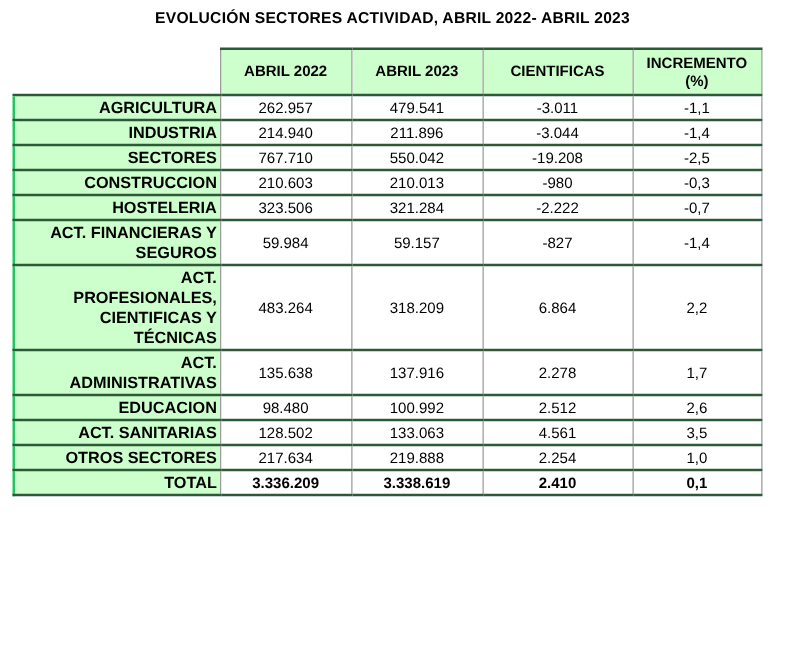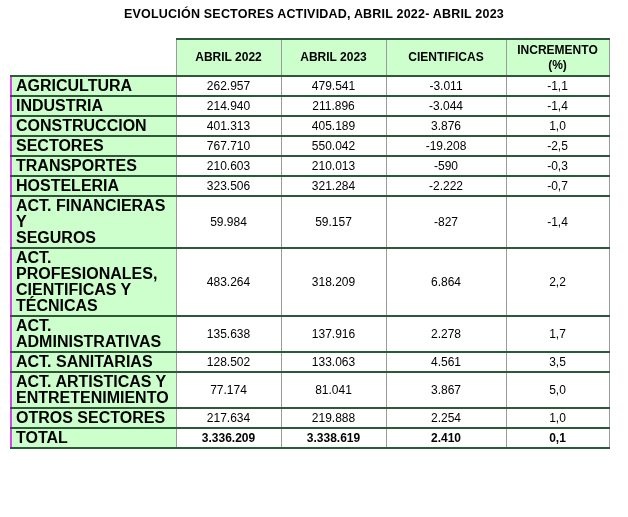--- a/index.html
+++ b/index.html
@@ -48,26 +48,26 @@
     padding: 1px 2px;
   }
   .sector-table th.corner {
     background: #ffffff;
     border-top: none;
     border-left: none;
   }
   .sector-table td.label {
     background: #ccffcc;
     font-weight: bold;
-    text-align: left;
+    text-align: right;
     padding: 1px 2px 1px 4px;
     white-space: pre-line;
     line-height: 16px;
-    font-size: 16px;
-    border-left: 2px solid #d946ef;
+    font-size: 13px;
+    border-left: 2px solid #22c55e;
   }
   .sector-table td.num {
     text-align: center;
     background: #ffffff;
     padding: 1px 2px;
     line-height: 16px;
   }
   .sector-table tbody tr {
     height: 19px;
   }
@@ -109,38 +109,31 @@
           <td class="num">-1,1</td>
         </tr>
         <tr>
           <td class="label">INDUSTRIA</td>
           <td class="num">214.940</td>
           <td class="num">211.896</td>
           <td class="num">-3.044</td>
           <td class="num">-1,4</td>
         </tr>
         <tr>
-          <td class="label">CONSTRUCCION</td>
-          <td class="num">401.313</td>
-          <td class="num">405.189</td>
-          <td class="num">3.876</td>
-          <td class="num">1,0</td>
-        </tr>
-        <tr>
           <td class="label">SECTORES</td>
           <td class="num">767.710</td>
           <td class="num">550.042</td>
           <td class="num">-19.208</td>
           <td class="num">-2,5</td>
         </tr>
         <tr>
-          <td class="label">TRANSPORTES</td>
+          <td class="label">CONSTRUCCION</td>
           <td class="num">210.603</td>
           <td class="num">210.013</td>
-          <td class="num">-590</td>
+          <td class="num">-980</td>
           <td class="num">-0,3</td>
         </tr>
         <tr>
           <td class="label">HOSTELERIA</td>
           <td class="num">323.506</td>
           <td class="num">321.284</td>
           <td class="num">-2.222</td>
           <td class="num">-0,7</td>
         </tr>
         <tr>
@@ -163,33 +156,32 @@
         </tr>
         <tr>
           <td class="label">ACT.
 ADMINISTRATIVAS</td>
           <td class="num">135.638</td>
           <td class="num">137.916</td>
           <td class="num">2.278</td>
           <td class="num">1,7</td>
         </tr>
         <tr>
+          <td class="label">EDUCACION</td>
+          <td class="num">98.480</td>
+          <td class="num">100.992</td>
+          <td class="num">2.512</td>
+          <td class="num">2,6</td>
+        </tr>
+        <tr>
           <td class="label">ACT. SANITARIAS</td>
           <td class="num">128.502</td>
           <td class="num">133.063</td>
           <td class="num">4.561</td>
           <td class="num">3,5</td>
-        </tr>
-        <tr>
-          <td class="label">ACT. ARTISTICAS Y
-ENTRETENIMIENTO</td>
-          <td class="num">77.174</td>
-          <td class="num">81.041</td>
-          <td class="num">3.867</td>
-          <td class="num">5,0</td>
         </tr>
         <tr>
           <td class="label">OTROS SECTORES</td>
           <td class="num">217.634</td>
           <td class="num">219.888</td>
           <td class="num">2.254</td>
           <td class="num">1,0</td>
         </tr>
         <tr class="total-row">
           <td class="label">TOTAL</td>

